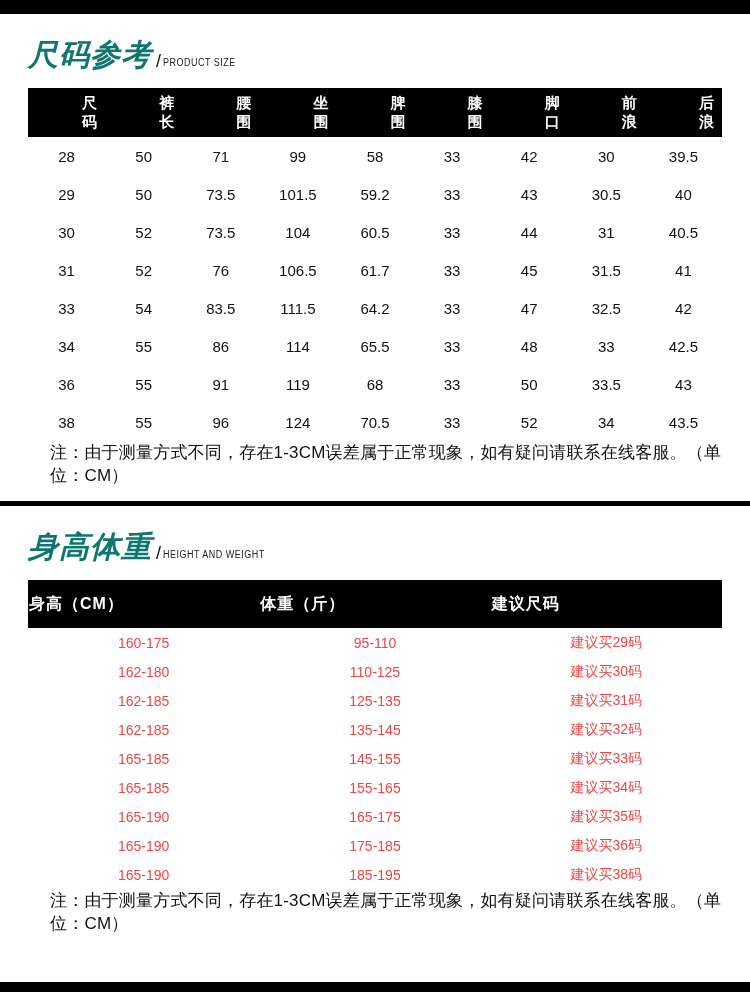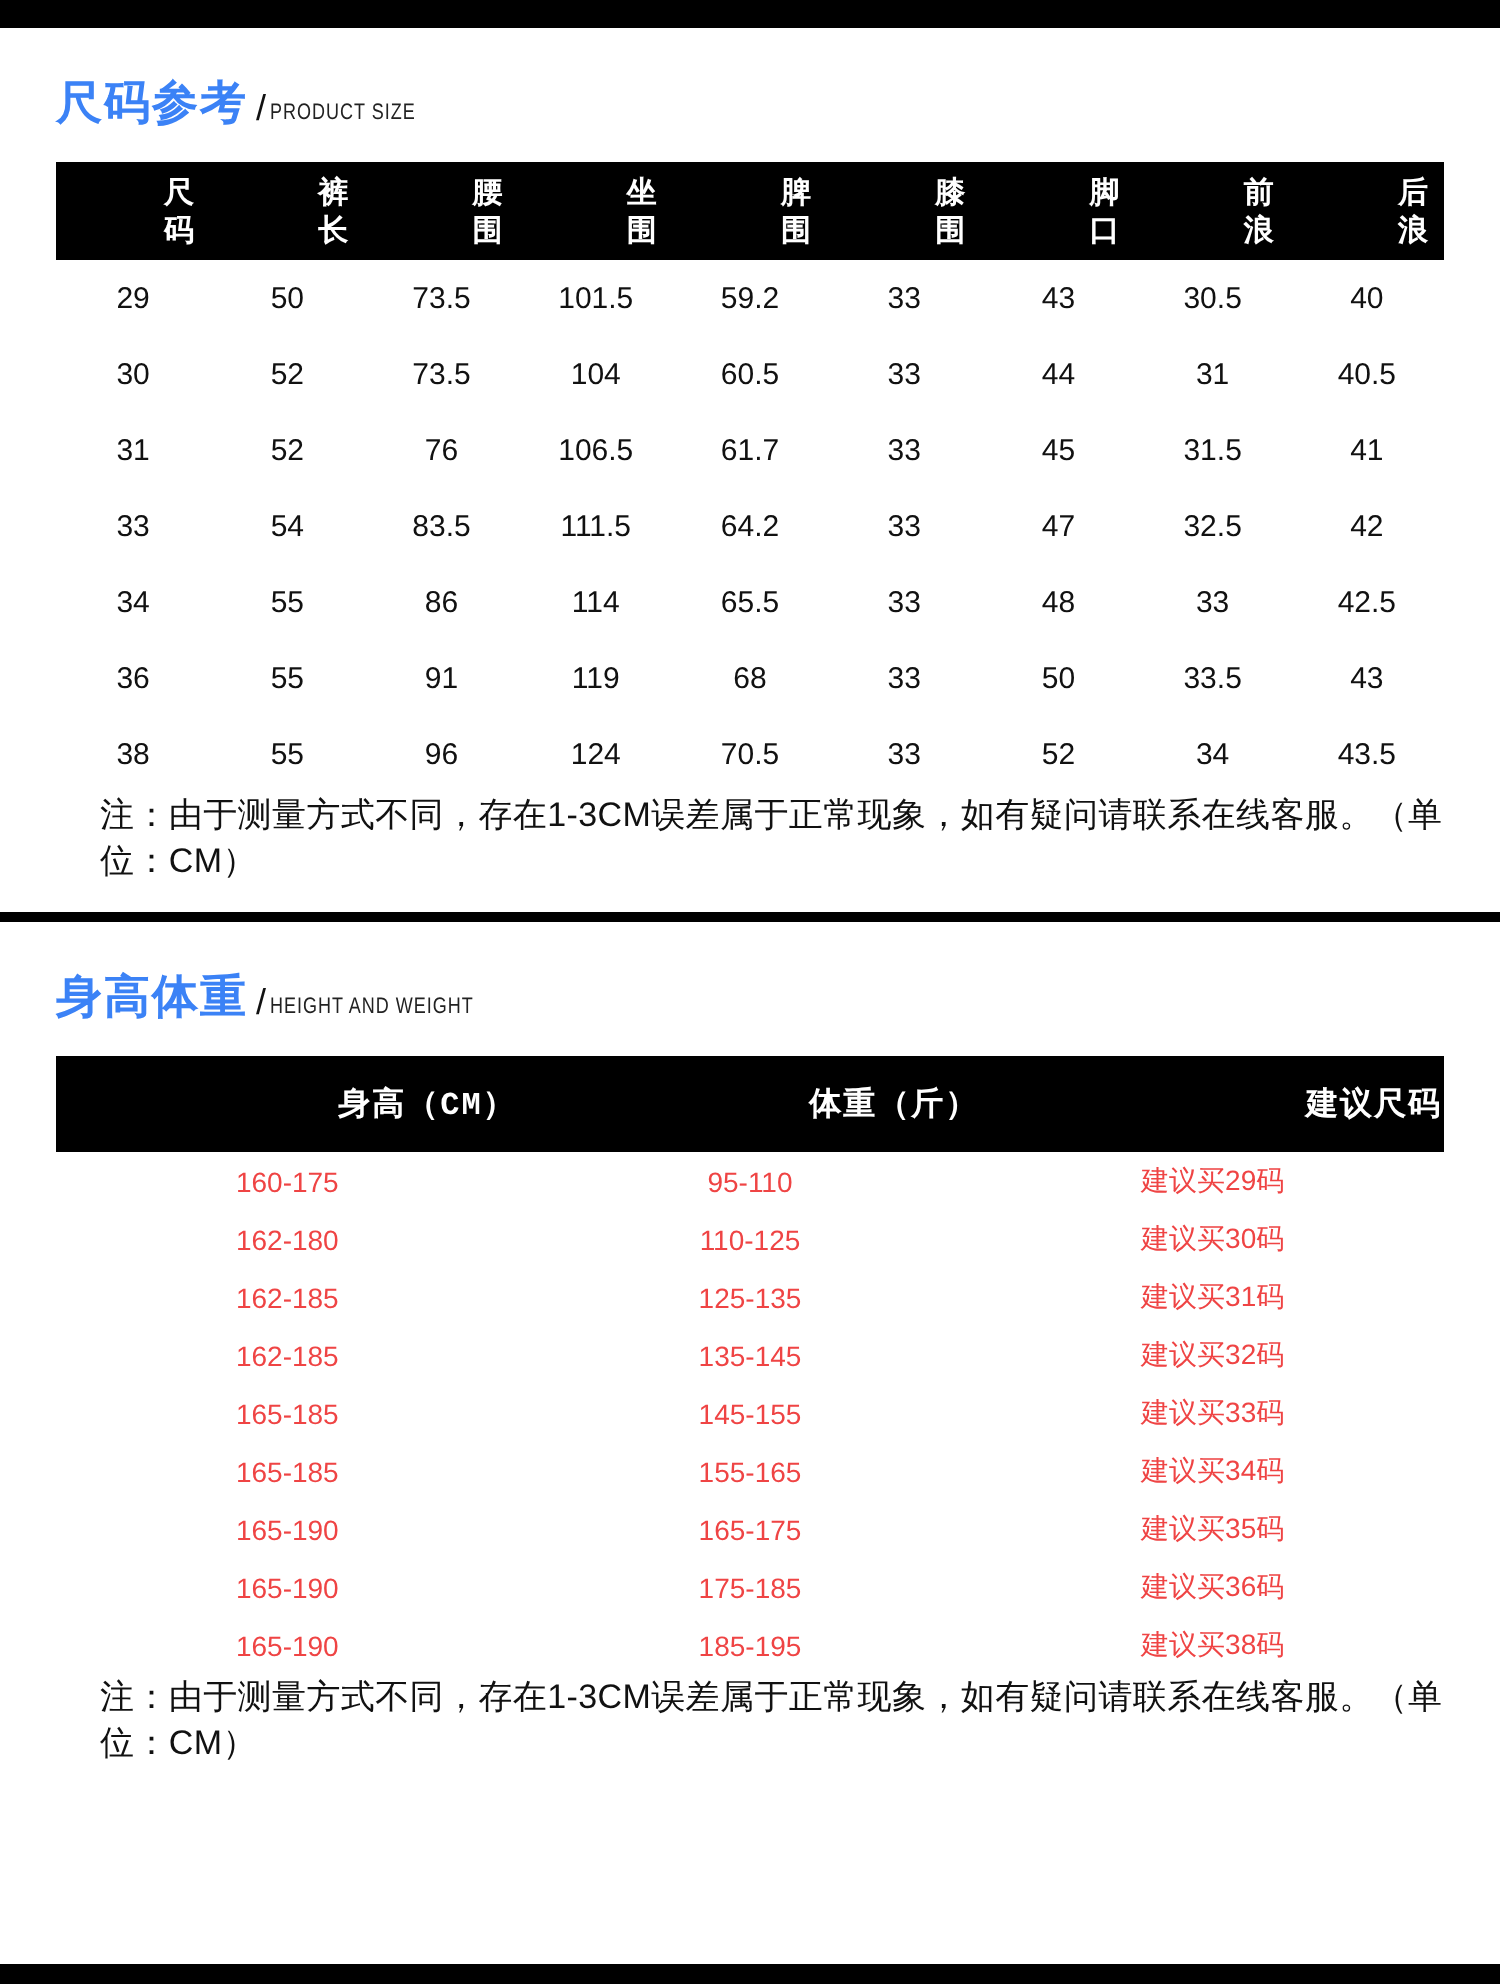--- a/index.html
+++ b/index.html
@@ -34,25 +34,26 @@
     box-sizing: border-box;
   }
 
   .section-title {
     display: flex;
     align-items: flex-end;
     margin-top: 26px;
     margin-bottom: 18px;
   }
   .section-title .cn {
-    font-size: 23px;
+    font-size: 30px;
     font-weight: bold;
     letter-spacing: 1px;
-    color: #3b82f6;
+    color: #0f766e;
     line-height: 1;
+    font-style: italic;
   }
   .section-title .slash {
     font-size: 18px;
     color: #111;
     margin: 0 2px 0 4px;
     line-height: 1;
   }
   .section-title .en {
     font-size: 9px;
     color: #222;
@@ -106,23 +107,22 @@
     width: 100%;
   }
 
   
   .hw-table thead th {
     background: #000000;
     color: #ffffff;
     font-size: 16px;
     font-weight: bold;
     height: 46px;
-    text-align: right;
+    text-align: left;
     letter-spacing: 1px;
-    font-family: Liberation Mono, monospace;
   }
   .hw-table tbody td {
     text-align: center;
     font-size: 14px;
     color: #ef4444;
     height: 27px;
     background: #ffffff;
   }
 
   .bottom-bar {
@@ -158,20 +158,31 @@
           <th>坐围</th>
           <th>脾围</th>
           <th>膝围</th>
           <th>脚口</th>
           <th>前浪</th>
           <th>后浪</th>
         </tr>
       </thead>
       <tbody>
         <tr>
+          <td>28</td>
+          <td>50</td>
+          <td>71</td>
+          <td>99</td>
+          <td>58</td>
+          <td>33</td>
+          <td>42</td>
+          <td>30</td>
+          <td>39.5</td>
+        </tr>
+        <tr>
           <td>29</td>
           <td>50</td>
           <td>73.5</td>
           <td>101.5</td>
           <td>59.2</td>
           <td>33</td>
           <td>43</td>
           <td>30.5</td>
           <td>40</td>
         </tr>

